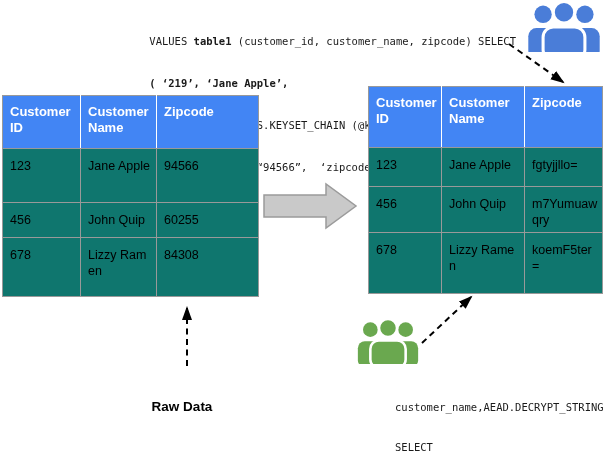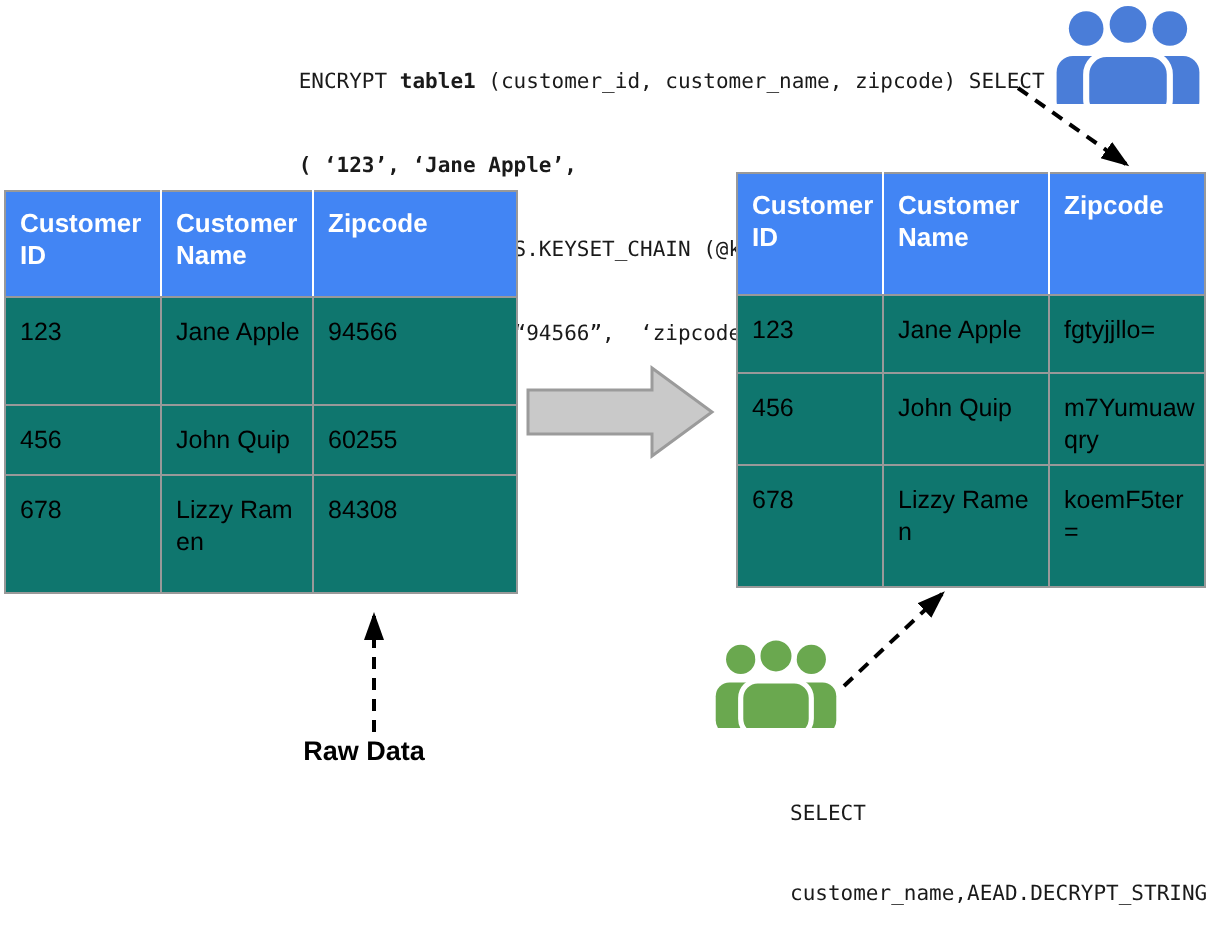--- a/index.html
+++ b/index.html
@@ -24,31 +24,31 @@
     word-break:break-all;background:#0f766e;
   }
   table.dt th{
     border:1px solid #999;background:#4285f4;color:#fff;text-align:left;
     font-weight:bold;vertical-align:top;padding:8px 4px 2px 7px;font-size:13px;
   }
   table.dt th:not(:last-child){border-right-color:#fff;}
   table.dt th + th{border-left-color:#fff;}
   
   .lbl{position:absolute;font-weight:bold;font-size:13px;line-height:1.3;}
-  #raw-data-label{text-align:center;font-size:13.5px;}
+  #raw-data-label{text-align:center;font-size:13.5px;margin-top:31px;}
   .abs{position:absolute;}
 </style>
 </head>
 <body>
 
 <div id="canvas">
 
   <div class="code" style="left:143px;top:6px;">
-    <div><span> ENCRYPT </span><b>table1</b><span> (customer_id, customer_name, zipcode) SELECT</span></div>
-    <div><b> ( ‘123’, ‘Jane Apple’,</b></div>
+    <div><span> VALUES </span><b>table1</b><span> (customer_id, customer_name, zipcode) SELECT</span></div>
+    <div><b> ( ‘219’, ‘Jane Apple’,</b></div>
     <div> AEAD.ENCRYPT (KEYS.KEYSET_CHAIN (@kms_resource_name,</div>
     <div>@wrapped_keyset), “94566”,  ‘zipcode_ad’) as zipcode));</div>
   </div>
 
   <svg class="abs" style="left:527px;top:1px;" width="74" height="51" viewBox="0 0 72 50">
     <g fill="#4a7dd8">
       <circle cx="15.5" cy="13" r="8.5"></circle>
       <rect x="1" y="26.5" width="29" height="30" rx="8"></rect>
       <circle cx="56.5" cy="13" r="8.5"></circle>
       <rect x="42" y="26.5" width="29" height="30" rx="8"></rect>
@@ -154,21 +154,21 @@
   <svg class="abs" style="left:414px;top:288px;" width="66" height="62">
     <defs>
       <marker id="ah2" markerWidth="8" markerHeight="6" refX="6" refY="2.5" orient="auto">
         <path d="M0,0 L7,2.5 L0,5 z" fill="#000"></path>
       </marker>
     </defs>
     <line x1="8" y1="55" x2="57" y2="9" stroke="#000" stroke-width="2" stroke-dasharray="6 4.5" marker-end="url(#ah2)"></line>
   </svg>
 
   <div class="code" id="select-code" style="left:395px;top:374px;">
+    <div>customer_name,AEAD.DECRYPT_STRING</div>
     <div>SELECT</div>
-    <div>customer_name,AEAD.DECRYPT_STRING</div>
     
     
     
     
   </div>
 
 </div>
 
 </body></html>

